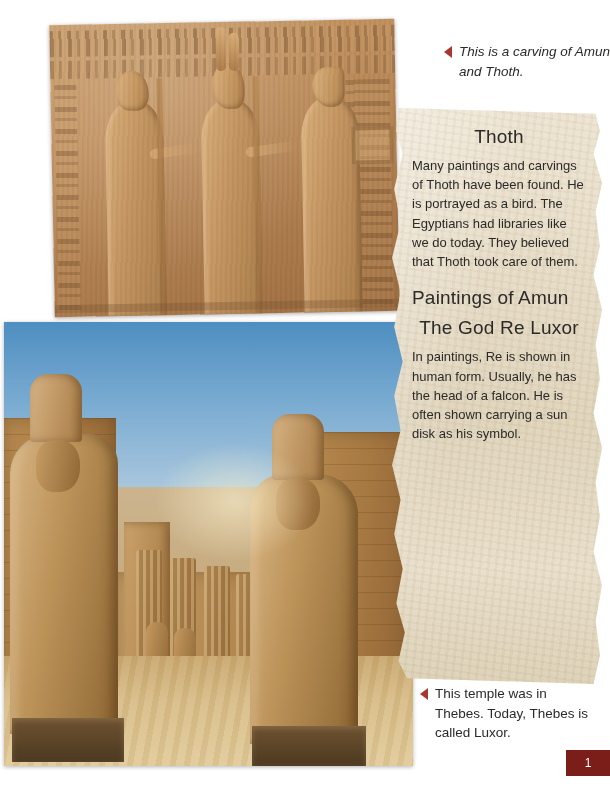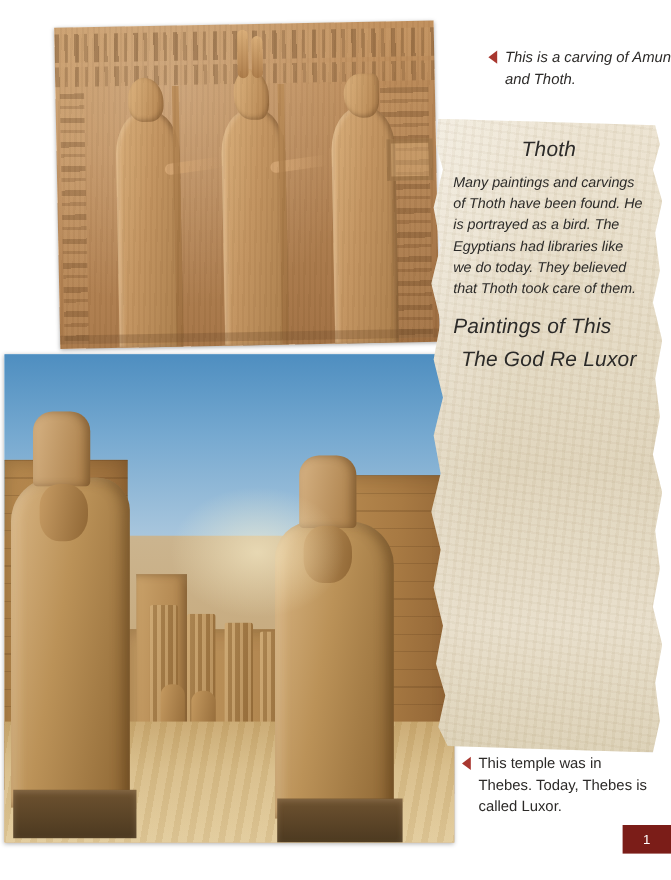--- a/index.html
+++ b/index.html
@@ -284,21 +284,20 @@
     padding: 14px 16px 16px 22px;
     box-sizing: border-box;
     
     clip-path: polygon(
       4% 0%, 97% 1%, 99% 4%, 96% 8%, 100% 13%, 97% 18%, 99% 24%, 96% 29%,
       100% 35%, 97% 41%, 99% 47%, 96% 53%, 100% 59%, 97% 65%, 99% 71%,
       96% 77%, 100% 83%, 97% 89%, 99% 95%, 96% 100%,
       8% 99%, 4% 96%, 7% 91%, 3% 86%, 6% 80%, 2% 74%, 5% 68%, 1% 62%,
       5% 56%, 2% 50%, 6% 44%, 2% 38%, 5% 32%, 1% 26%, 5% 20%, 2% 14%, 6% 8%, 3% 4%
     );
-    font-style: italic;
   }
   .parchment::before {
     content: "";
     position: absolute;
     inset: 0;
     background:
       repeating-linear-gradient(96deg, rgba(160,140,105,.06) 0 3px, rgba(255,255,255,.05) 3px 8px),
       repeating-linear-gradient(8deg, rgba(140,120,90,.05) 0 2px, rgba(255,255,255,.04) 2px 7px);
     pointer-events: none;
   }
@@ -390,23 +389,24 @@
     <div class="plinth plinth-l"></div>
     <div class="plinth plinth-r"></div>
     <div class="sun-haze"></div>
   </div>
 
   <div class="parchment">
     <div class="p-inner">
       <h2 class="p-title centered">Thoth</h2>
       <p class="p-body">Many paintings and carvings of Thoth have been found.  He is portrayed as a bird.  The Egyptians had libraries like we do today.  They believed that Thoth took care of them.</p>
 
-      <h2 class="p-title">Paintings of This</h2>
+      <h2 class="p-title">Paintings of Amun</h2>
 
       <h2 class="p-title centered">The God Re Luxor</h2>
+      <p class="p-body">In paintings, Re is shown in human form.  Usually, he has the head of a falcon.  He is often shown carrying a sun disk as his symbol.</p>
     </div>
   </div>
 
   <div class="caption" id="caption-temple">
     <span class="tri"></span>
     <span class="ctext">This temple was in Thebes.  Today, Thebes is called Luxor.</span>
   </div>
 
   <div class="page-number">1</div>
 </div>

